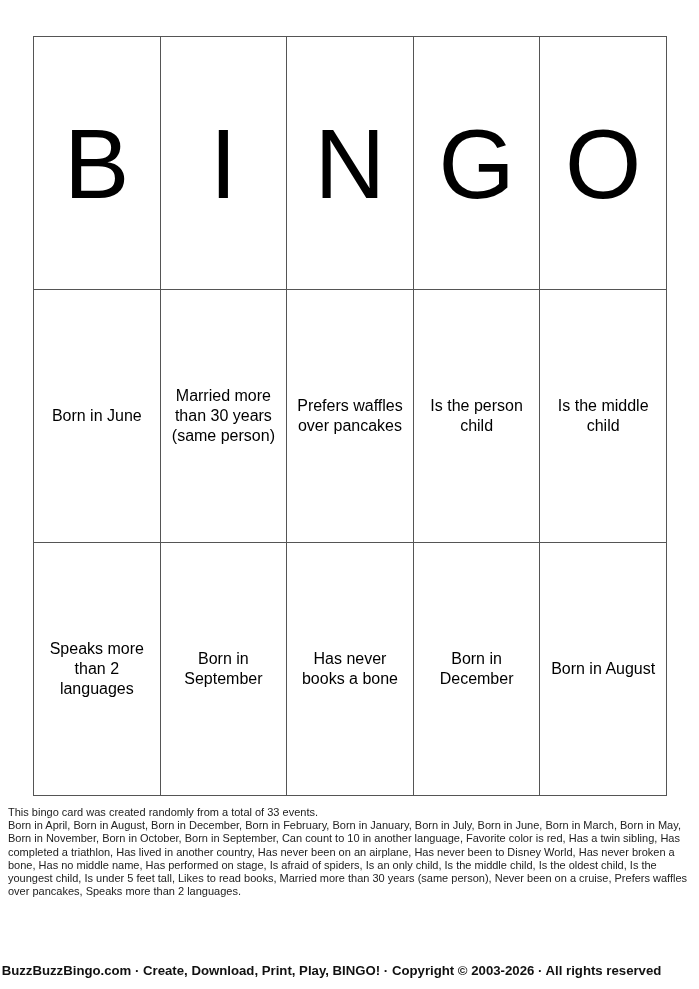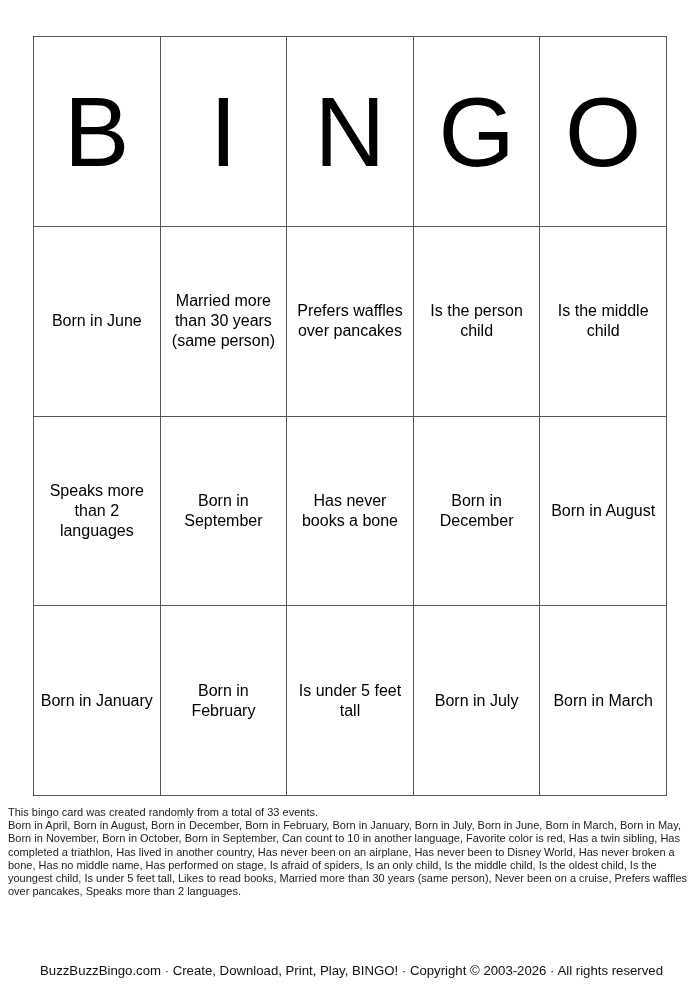--- a/index.html
+++ b/index.html
@@ -18,22 +18,22 @@
       font-size: 16px; line-height: 20px; box-sizing: border-box;
     }
     .card td.hdr {
       font-size: 98px; line-height: 98px; padding-top: 2px;
     }
     .note {
       position: absolute; left: 8px; top: 806px; width: 684px;
       font-size: 11px; line-height: 13.2px; color: #222;
     }
     .footer {
-      position: absolute; left: 0; top: 963px; width: 663px; text-align: right;
-      font-size: 13.2px; color: #111;
+      position: absolute; left: 0; top: 963px; width: 663px; text-align: center;
+      font-size: 13.2px; color: #111; font-weight: bold;
     }
   </style>
 </head>
 <body>
 
 <table class="card">
   <tbody>
       <tr>
     <td class="hdr">B</td>
     <td class="hdr">I</td>
@@ -48,27 +48,20 @@
     <td>Is the person child</td>
     <td>Is the middle child</td>
   </tr>
   <tr>
     <td>Speaks more than 2 languages</td>
     <td>Born in September</td>
     <td>Has never books a bone</td>
     <td>Born in December</td>
     <td>Born in August</td>
   </tr>
-  <tr>
-    <td>Born in January</td>
-    <td>Born in February</td>
-    <td>Is under 5 feet tall</td>
-    <td>Born in July</td>
-    <td>Born in March</td>
-  </tr>
 </tbody>
   </table>
 
 <div class="note">
   <div>This bingo card was created randomly from a total of 33 events.</div>
   <div>Born in April, Born in August, Born in December, Born in February, Born in January, Born in July, Born in June, Born in March, Born in May, Born in November, Born in October, Born in September, Can count to 10 in another language, Favorite color is red, Has a twin sibling, Has completed a triathlon, Has lived in another country, Has never been on an airplane, Has never been to Disney World, Has never broken a bone, Has no middle name, Has performed on stage, Is afraid of spiders, Is an only child, Is the middle child, Is the oldest child, Is the youngest child, Is under 5 feet tall, Likes to read books, Married more than 30 years (same person), Never been on a cruise, Prefers waffles over pancakes, Speaks more than 2 languages.</div>
 </div>
 
 <div class="footer">BuzzBuzzBingo.com · Create, Download, Print, Play, BINGO! · Copyright © 2003-2026 · All rights reserved</div>
 

